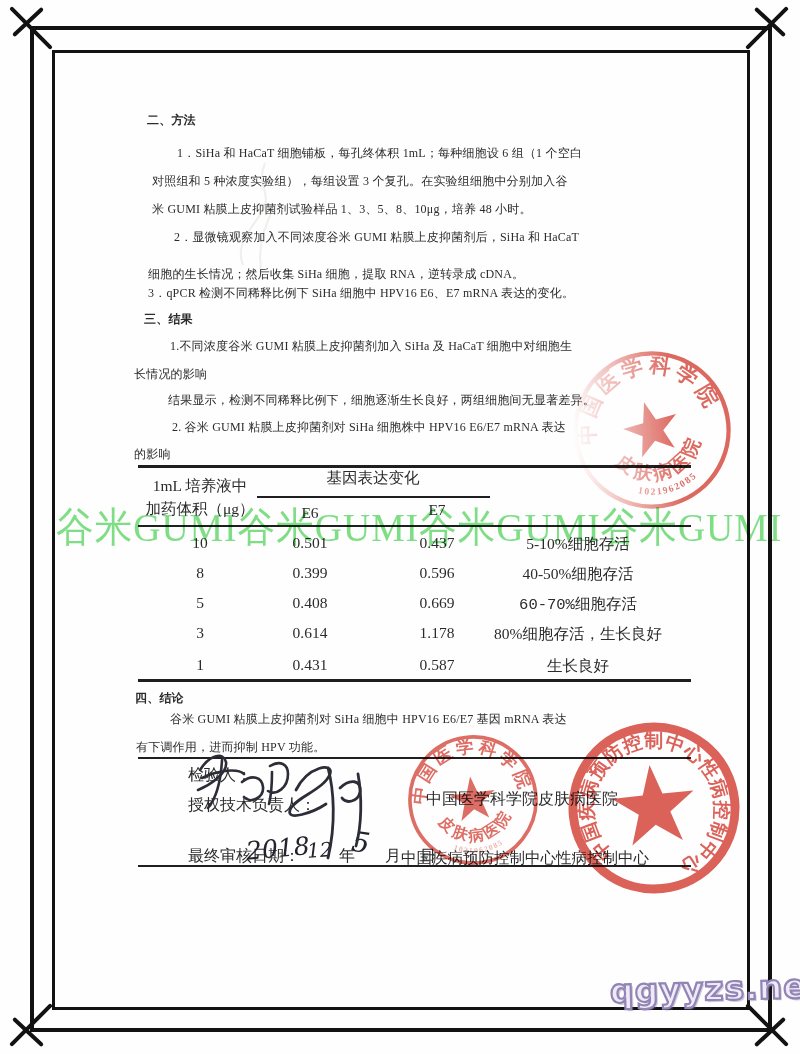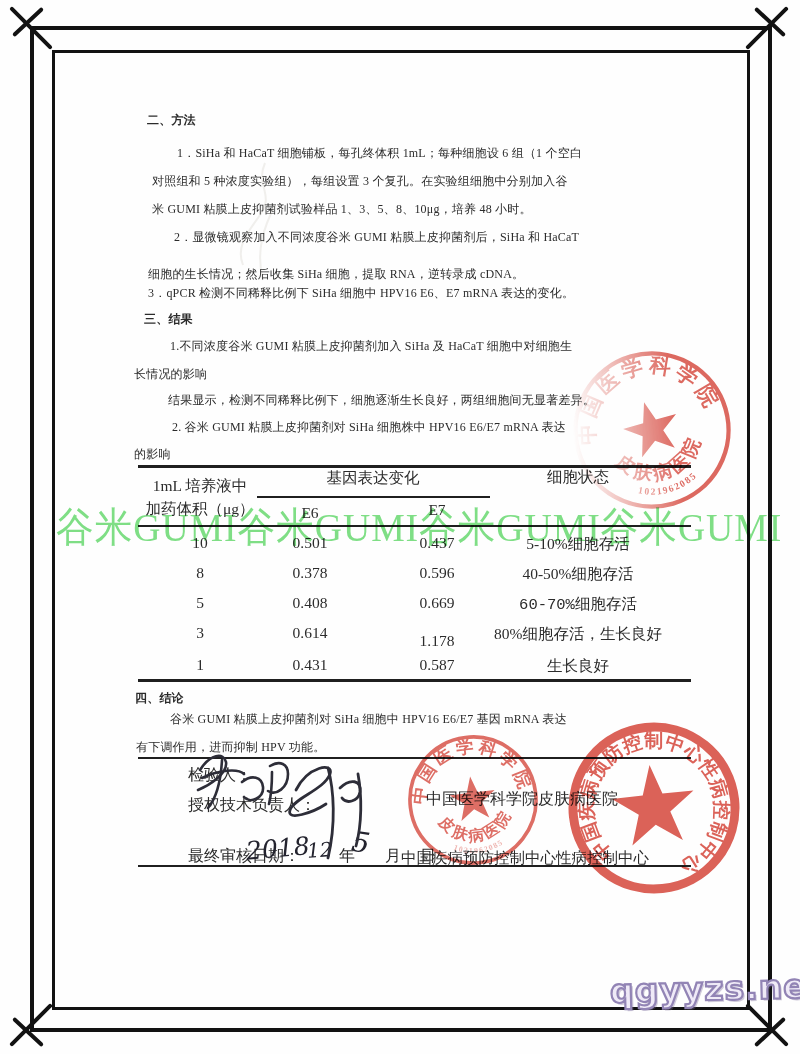--- a/index.html
+++ b/index.html
@@ -94,44 +94,43 @@
     <div class="tline" style="left:0;top:3px;width:553px;height:2.5px;"></div>
     <div class="tline" style="left:119px;top:34px;width:233px;height:2px;"></div>
     <div class="tline" style="left:0;top:63px;width:553px;height:1.5px;"></div>
     <div class="tline" style="left:0;top:217px;width:553px;height:3px;"></div>
 
     <div class="cell c1" style="top:14px;">1mL 培养液中</div>
     <div class="cell c1" style="top:37px;">加药体积（μg）</div>
     <div class="cell gh" style="top:6px;">基因表达变化</div>
     <div class="cell c2" style="top:42px;">E6</div>
     <div class="cell c3" style="top:39px;">E7</div>
-    <div class="cell c4" style="top:5px;">细胞状态</div>
 
     <div>
       <div class="cell c1" style="top:72px;">10</div>
       <div class="cell c2" style="top:72px;">0.501</div>
       <div class="cell c3" style="top:72px;">0.437</div>
       <div class="cell c4" style="top:72px;">5-10%细胞存活</div>
     </div>
     <div>
       <div class="cell c1" style="top:102px;">8</div>
-      <div class="cell c2" style="top:102px;">0.378</div>
+      <div class="cell c2" style="top:102px;">0.399</div>
       <div class="cell c3" style="top:102px;">0.596</div>
       <div class="cell c4" style="top:102px;">40-50%细胞存活</div>
     </div>
     <div>
       <div class="cell c1" style="top:132px;">5</div>
       <div class="cell c2" style="top:132px;">0.408</div>
       <div class="cell c3" style="top:132px;">0.669</div>
       <div class="cell c4" style="top:132px;font-family:Liberation Mono, monospace;">60-70%细胞存活</div>
     </div>
     <div>
       <div class="cell c1" style="top:162px;">3</div>
       <div class="cell c2" style="top:162px;">0.614</div>
-      <div class="cell c3" style="top:162px;margin-top:8px;">1.178</div>
+      <div class="cell c3" style="top:162px;">1.178</div>
       <div class="cell c4" style="top:162px;">80%细胞存活，生长良好</div>
     </div>
     <div>
       <div class="cell c1" style="top:194px;">1</div>
       <div class="cell c2" style="top:194px;">0.431</div>
       <div class="cell c3" style="top:194px;">0.587</div>
       <div class="cell c4" style="top:194px;">生长良好</div>
     </div>
   </div>
 

